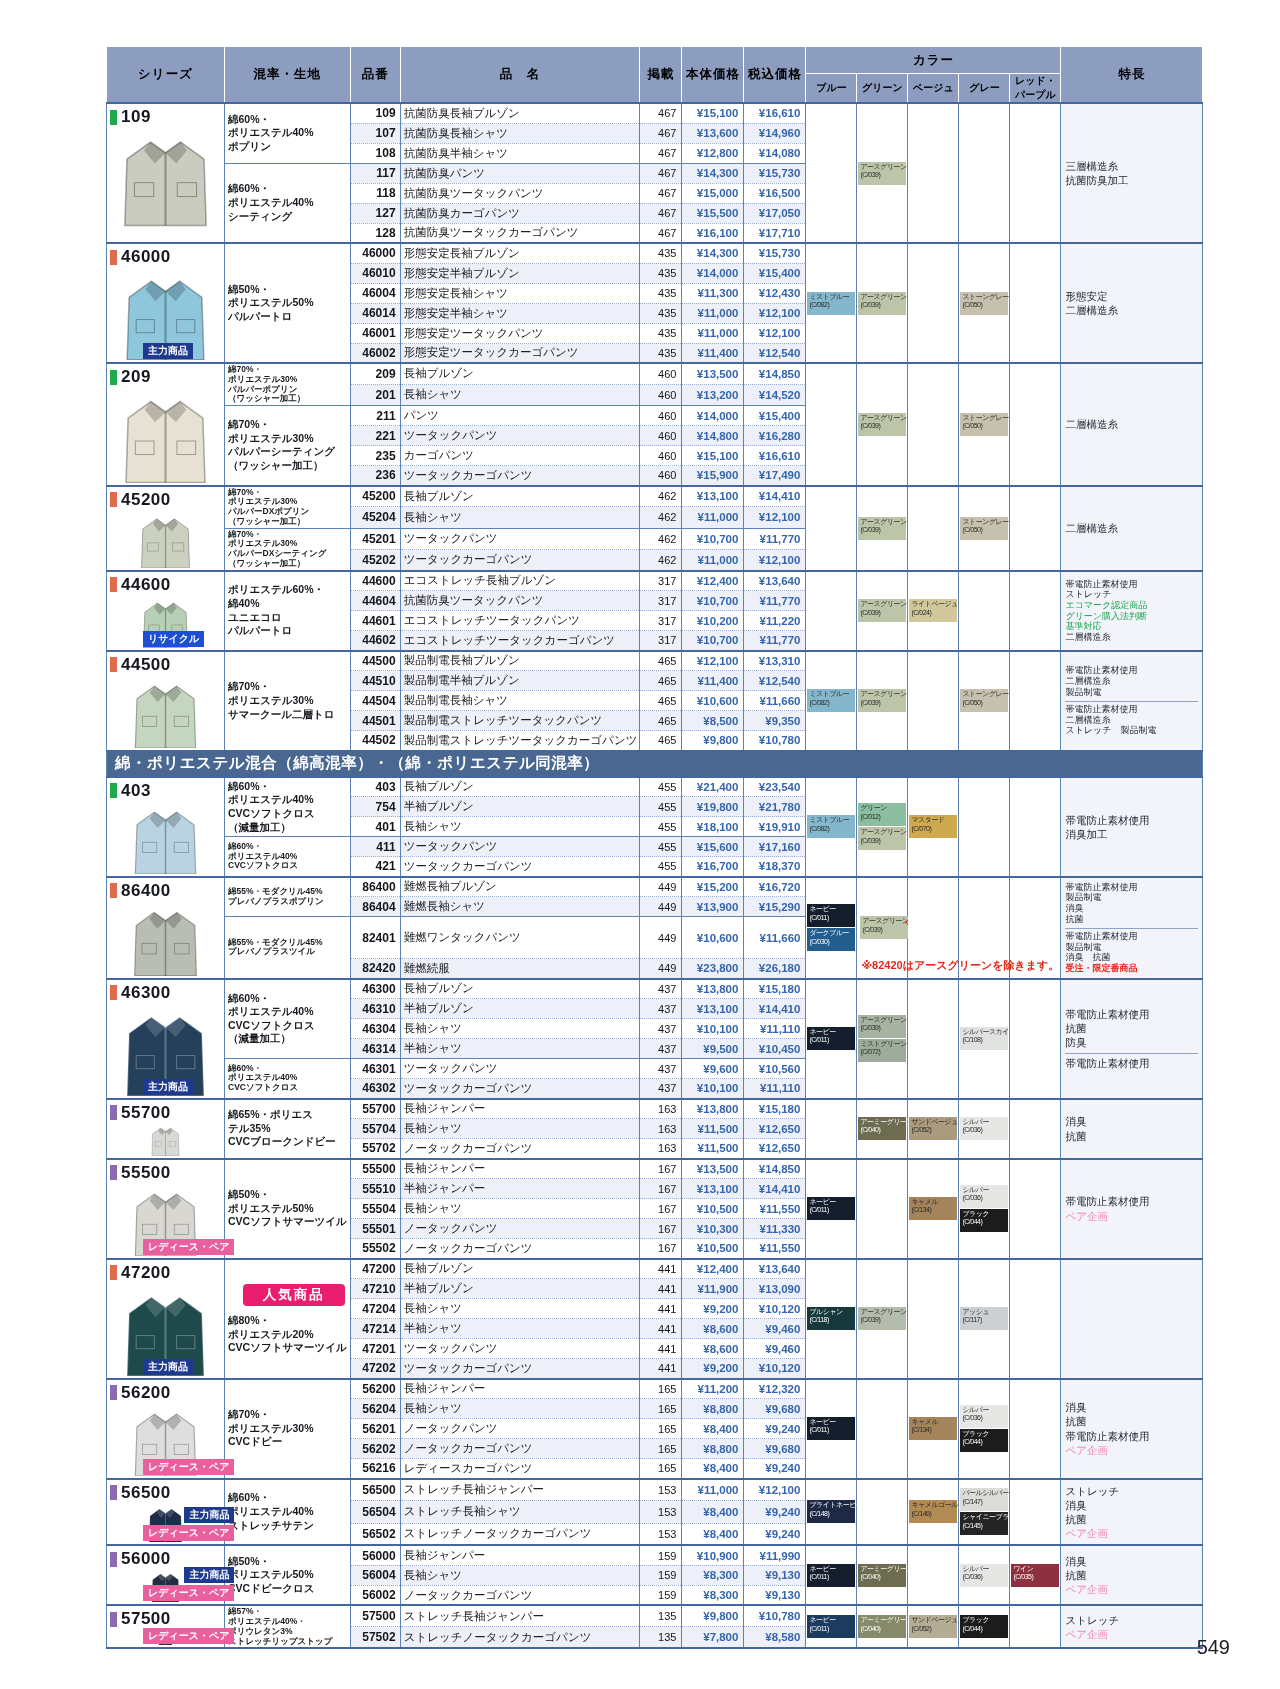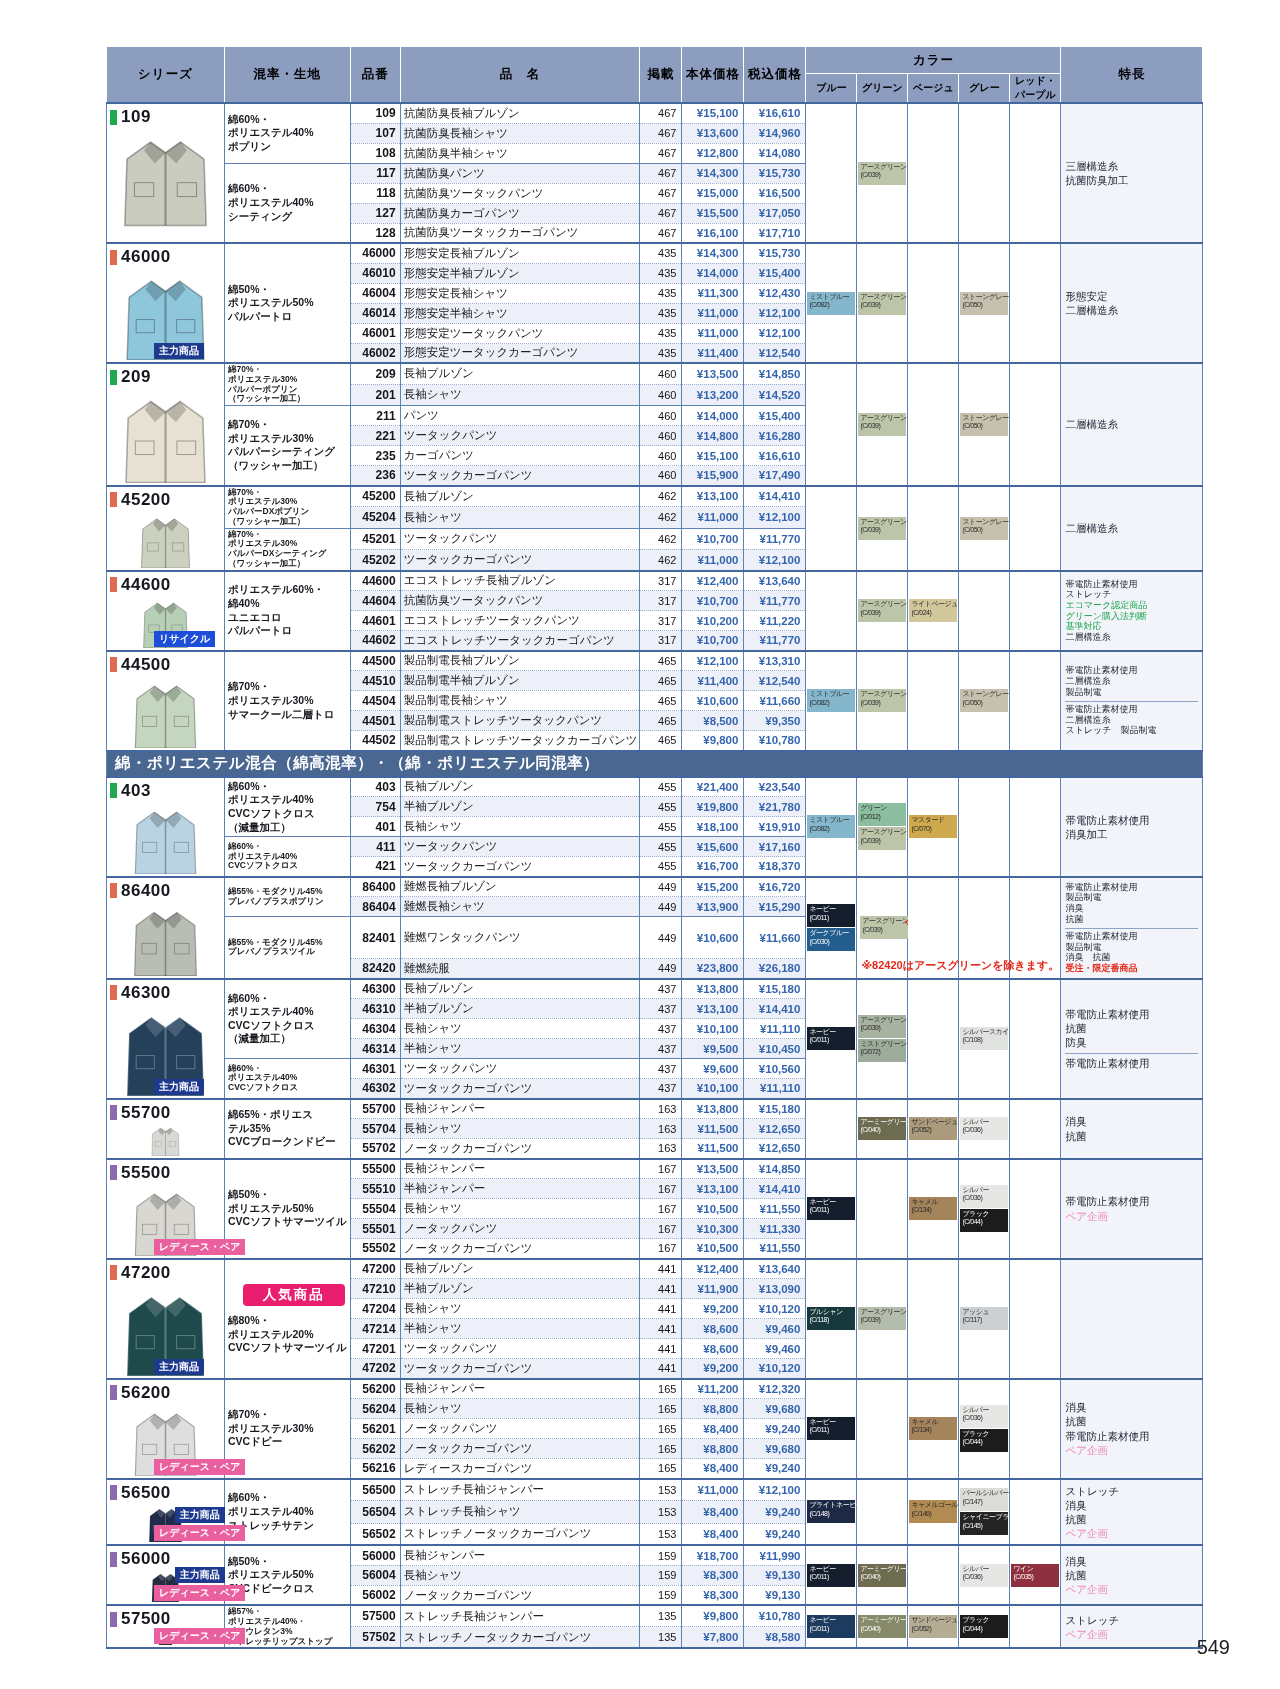--- a/index.html
+++ b/index.html
@@ -28,21 +28,21 @@
   .name{font-size:11.5px;text-align:left;padding-left:3px;white-space:nowrap;overflow:hidden;}
   .pg{font-size:11px;text-align:right;padding-right:5px;}
   .price{font-size:11.5px;font-weight:600;color:#3565ae;text-align:right;padding-right:5px;}
   
   .series{background:#fff;vertical-align:top;position:relative;padding:0;}
   .s-head{position:relative;z-index:2;display:flex;align-items:center;gap:4px;padding:3px 0 0 3px;}
   .chip{width:7px;height:15px;display:inline-block;flex:0 0 auto;}
   .s-num{font-weight:700;font-size:17px;color:#15181e;letter-spacing:0.5px;}
   .photo{position:absolute;left:5px;right:5px;top:23px;bottom:2px;z-index:1;}
   .photo svg{width:100%;height:100%;}
-  .badges{position:absolute;left:14px;bottom:3px;z-index:3;display:flex;flex-direction:column;align-items:center;gap:2px;padding-left:33px;}
+  .badges{position:absolute;left:3px;bottom:3px;z-index:3;display:flex;flex-direction:column;align-items:flex-end;gap:2px;padding-left:33px;}
   .badge{color:#fff;font-size:10px;font-weight:700;padding:1px 5px;white-space:nowrap;display:inline-block;}
   
   .fabric{background:#fff;vertical-align:middle;padding:1px 3px;border-bottom:1px solid #5e82b4;}
   .f-line{font-size:10.5px;font-weight:600;line-height:1.3;color:#17191f;white-space:nowrap;overflow:hidden;}
   .fabric.sm .f-line{font-size:8.5px;line-height:1.15;}
   .popular{color:#fff;font-weight:800;font-size:13.5px;text-align:center;border-radius:4px;padding:2px 0;margin:2px 2px 8px;letter-spacing:2px;}
   
   .ccol{background:#fff;vertical-align:middle;padding:0 1px;position:relative;}
   .swatch{width:44px;height:22px;margin:1px auto;padding:1px 2px 0;text-align:left;color:#2a2a2a;}
   .sw-n,.sw-c{font-size:7px;line-height:1.2;white-space:nowrap;letter-spacing:-0.5px;}
@@ -1348,21 +1348,21 @@
             </div>
           </td>
           <td class="fabric" rowspan="3">
             <div class="f-line">綿50%・</div>
             <div class="f-line">ポリエステル50%</div>
             <div class="f-line">CVCドビークロス</div>
           </td>
           <td class="code">56000</td>
           <td class="name">長袖ジャンパー</td>
           <td class="pg">159</td>
-          <td class="price">¥18,700</td>
+          <td class="price">¥10,900</td>
           <td class="price">¥11,990</td>
           <td class="ccol" rowspan="3">
             <div class="swatch dk" style="background: rgb(20, 30, 44);">
               <div class="sw-n">ネービー</div>
               <div class="sw-c">(C/011)</div>
             </div>
           </td>
           <td class="ccol" rowspan="3">
             <div class="swatch dk" style="background: rgb(110, 108, 80);">
               <div class="sw-n">アーミーグリーン</div>

